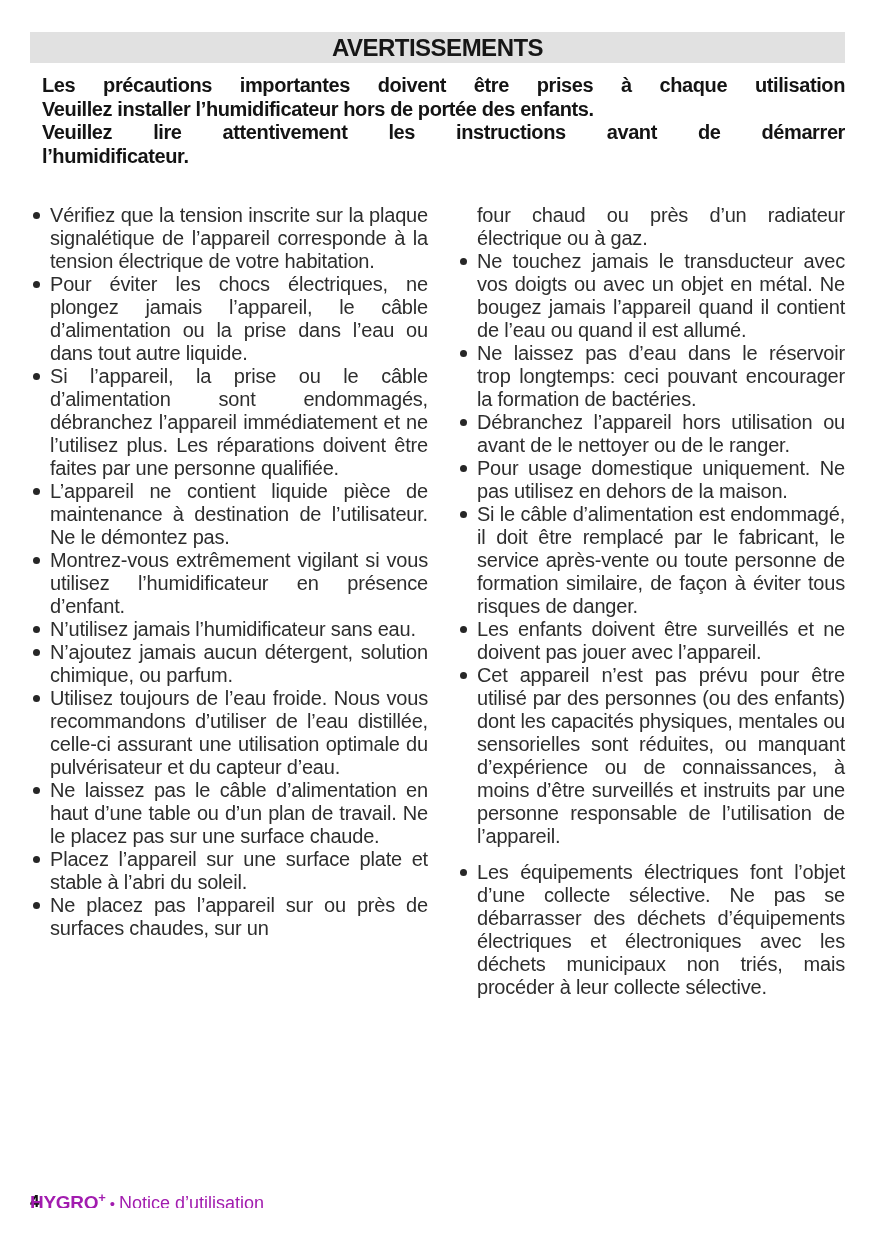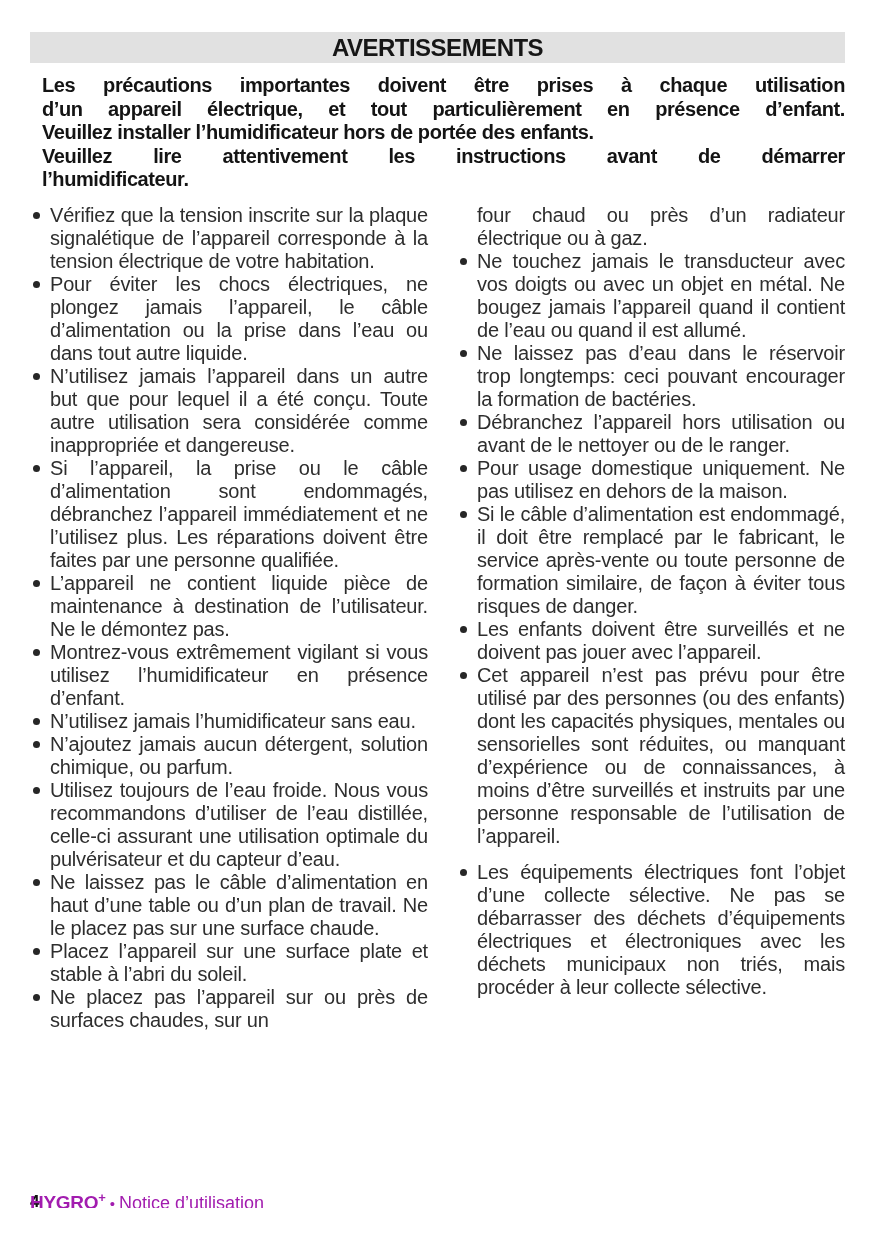--- a/index.html
+++ b/index.html
@@ -110,31 +110,29 @@
 <body>
 
 <div class="page">
 
   <div class="header-bar">
     <span class="header-title">AVERTISSEMENTS</span>
   </div>
 
   <div class="intro">
     <div class="intro-line j">Les précautions importantes doivent être prises à chaque utilisation</div>
-    <div class="intro-line j">d’un appareil électrique, et tout particulièrement en présence d’enfant.</div>
     <div class="intro-line">Veuillez installer l’humidificateur hors de portée des enfants.</div>
     <div class="intro-line j">Veuillez lire attentivement les instructions avant de démarrer</div>
     <div class="intro-line">l’humidificateur.</div>
   </div>
 
   <div class="columns">
     <ul class="col col-left">
       <li>Vérifiez que la tension inscrite sur la plaque signalétique de l’appareil corresponde à la tension électrique de votre habitation.</li>
       <li>Pour éviter les chocs électriques, ne plongez jamais l’appareil, le câble d’alimentation ou la prise dans l’eau ou dans tout autre liquide.</li>
-      <li>N’utilisez jamais l’appareil dans un autre but que pour lequel il a été conçu. Toute autre utilisation sera considérée comme inappropriée et dangereuse.</li>
       <li>Si l’appareil, la prise ou le câble d’alimentation sont endommagés, débranchez l’appareil immédiatement et ne l’utilisez plus. Les réparations doivent être faites par une personne qualifiée.</li>
       <li>L’appareil ne contient liquide pièce de maintenance à destination de l’utilisateur. Ne le démontez pas.</li>
       <li>Montrez-vous extrêmement vigilant si vous utilisez l’humidificateur en présence d’enfant.</li>
       <li>N’utilisez jamais l’humidificateur sans eau.</li>
       <li>N’ajoutez jamais aucun détergent, solution chimique, ou parfum.</li>
       <li>Utilisez toujours de l’eau froide. Nous vous recommandons d’utiliser de l’eau distillée, celle-ci assurant une utilisation optimale du pulvérisateur et du capteur d’eau.</li>
       <li>Ne laissez pas le câble d’alimentation en haut d’une table ou d’un plan de travail. Ne le placez pas sur une surface chaude.</li>
       <li>Placez l’appareil sur une surface plate et stable à l’abri du soleil.</li>
       <li>Ne placez pas l’appareil sur ou près de surfaces chaudes, sur un</li>
     </ul>

